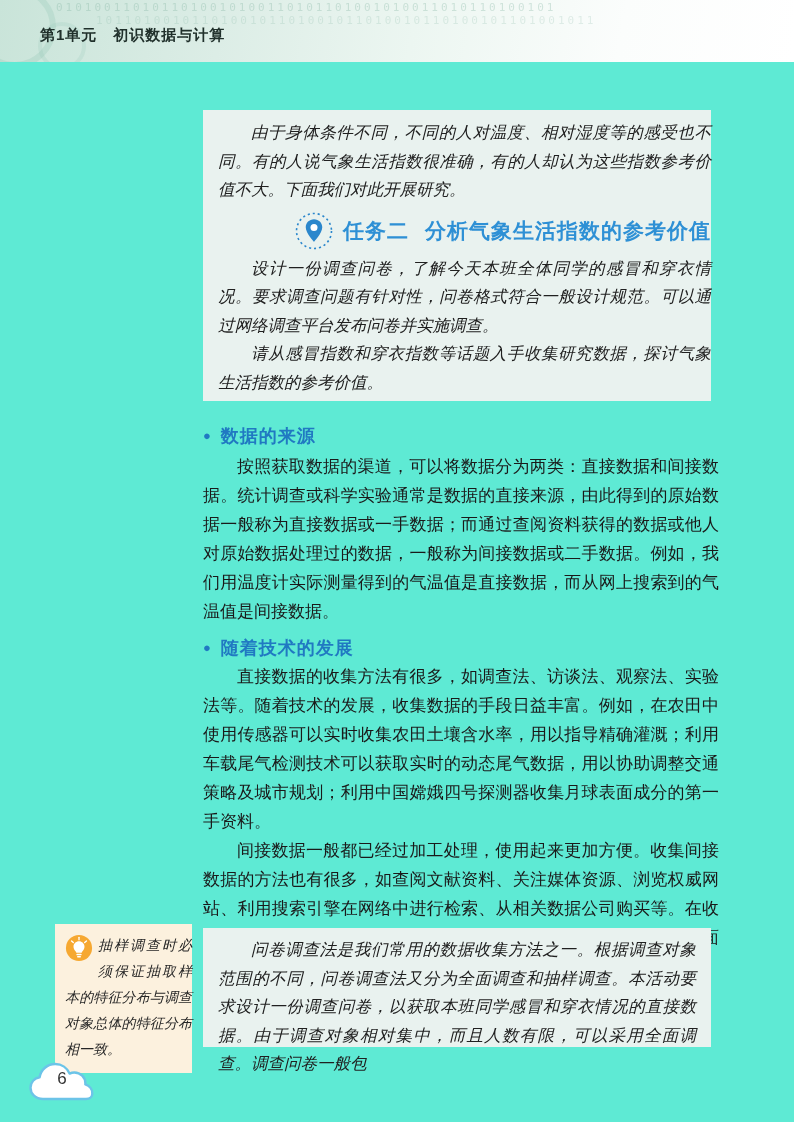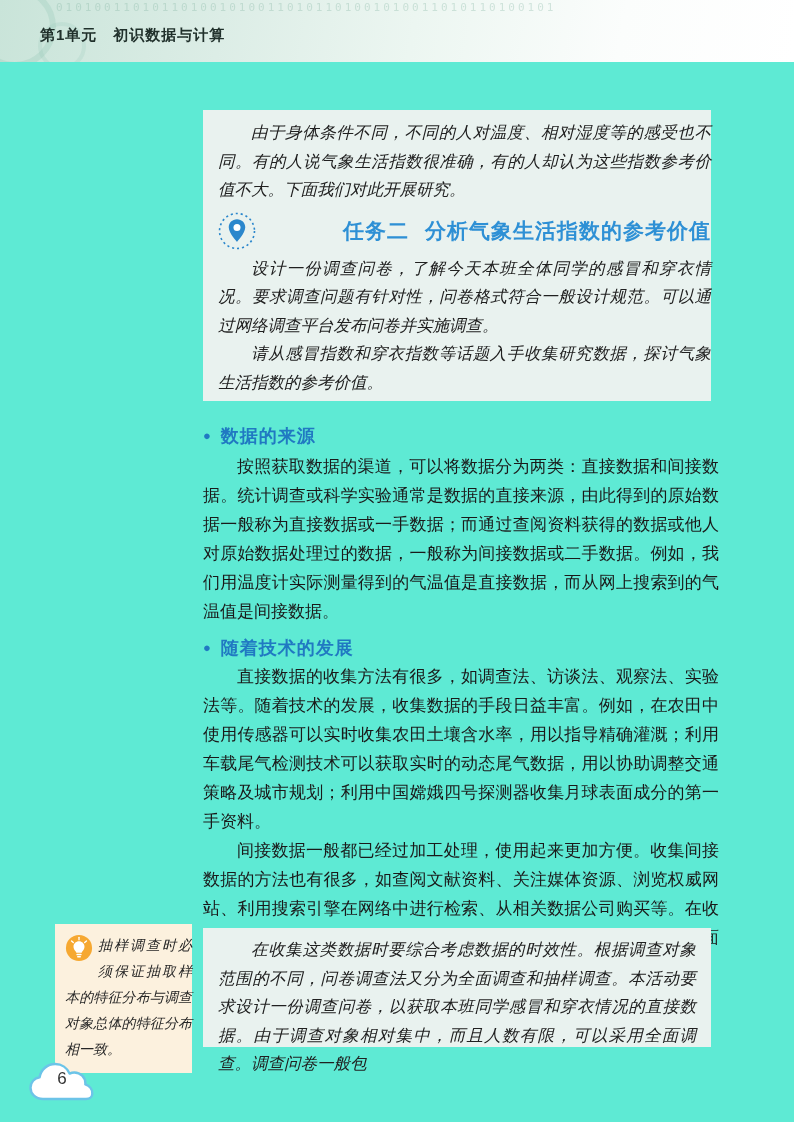--- a/index.html
+++ b/index.html
@@ -37,21 +37,21 @@
   .kai { font-style:italic; font-size:16.5px; line-height:28.5px; text-align:justify; color:#202020; }
   .song { font-size:17px; line-height:29px; text-align:justify; color:#1a1a1a; }
   .indent { text-indent:2em; margin:0; }
 
   
   .intro-box {
     position:absolute; left:203px; top:110px; width:508px; height:291px;
     box-sizing:border-box; background:#e9f2ef; padding:9px 0 0 15px;
   }
   .task-row {
-    display:flex; align-items:center; justify-content:space-between; gap:10px;
+    display:flex; align-items:center; justify-content:flex-end; gap:10px;
     margin:7px 0 5px 0;
   }
   .pin-badge { width:38px; height:38px; flex:0 0 auto; }
   .task-title {
     font-family:"Liberation Sans", sans-serif; font-weight:bold;
     font-size:21px; color:#2e90d5; letter-spacing:1px; white-space:nowrap;
   }
   .task-label { margin-right:16px; }
   .activity-row {
     font-family:"Liberation Sans", sans-serif; font-weight:bold;
@@ -99,20 +99,21 @@
 </style>
 </head>
 <body>
 
 <div class="page">
 
   <div class="header">
     <span class="deco-circle c1"></span>
     <span class="deco-circle c2"></span>
     <div class="binary-row r1">0101001101011010010100110101101001010011010110100101</div>
+    <div class="binary-row r2">1011010010110100101101001011010010110100101101001011</div>
     <div class="header-title">第1单元　初识数据与计算</div>
   </div>
 
   <div class="intro-box">
     <p class="kai indent">由于身体条件不同，不同的人对温度、相对湿度等的感受也不同。有的人说气象生活指数很准确，有的人却认为这些指数参考价值不大。下面我们对此开展研究。</p>
 
     <div class="task-row">
       <span class="pin-badge">
         <svg width="38" height="38" viewBox="0 0 40 40">
           <circle cx="20" cy="20" r="18.4" fill="none" stroke="#2b87cc" stroke-width="1.7" stroke-dasharray="2.2 3.1"></circle>
@@ -154,21 +155,21 @@
         </g>
         <path d="M15 7.8c-3.3 0-5.9 2.6-5.9 5.8 0 2.1 1.1 3.4 2 4.5.6.7.9 1.3 1 2.1h5.8c.1-.8.4-1.4 1-2.1.9-1.1 2-2.4 2-4.5 0-3.2-2.6-5.8-5.9-5.8z" fill="#ffffff"></path>
         <rect x="12.2" y="21.2" width="5.6" height="1.7" rx="0.8" fill="#ffffff"></rect>
         <rect x="12.9" y="23.6" width="4.2" height="1.5" rx="0.7" fill="#ffffff"></rect>
       </svg>
     </span>
     <span>抽样调查时必须保证抽取样本的特征分布与调查对象总体的特征分布相一致。</span>
   </div>
 
   <div class="tip-box">
-    <p class="kai indent">在收集这类数据时要综合考虑数据的时效性。根据调查对象范围的不同，问卷调查法又分为全面调查和抽样调查。本活动要求设计一份调查问卷，以获取本班同学感冒和穿衣情况的直接数据。由于调查对象相对集中，而且人数有限，可以采用全面调查。调查问卷一般包</p>
+    <p class="kai indent">问卷调查法是我们常用的数据收集方法之一。根据调查对象范围的不同，问卷调查法又分为全面调查和抽样调查。本活动要求设计一份调查问卷，以获取本班同学感冒和穿衣情况的直接数据。由于调查对象相对集中，而且人数有限，可以采用全面调查。调查问卷一般包</p>
   </div>
 
   <div class="cloud">
     <svg width="72" height="54" viewBox="0 0 72 54">
       <path d="M17 45 C9.5 45 4.5 39.8 4.5 33.8 C4.5 28.3 8.4 24.1 13.6 23.3 C14.9 15.6 21.4 10 29.2 10 C35.7 10 41.3 13.9 43.6 19.6 C45 18.9 46.7 18.5 48.4 18.5 C54.5 18.5 59.4 23.4 59.4 29.4 L59.3 30.4 C63.4 31.6 66.3 35.3 66.3 39.5 C66.3 42.6 64 45 60 45 Z" fill="#ffffff" stroke="#6cc4e8" stroke-width="2.4" stroke-linejoin="round"></path>
     </svg>
     <div class="cloud-num">6</div>
   </div>
 
 </div>

